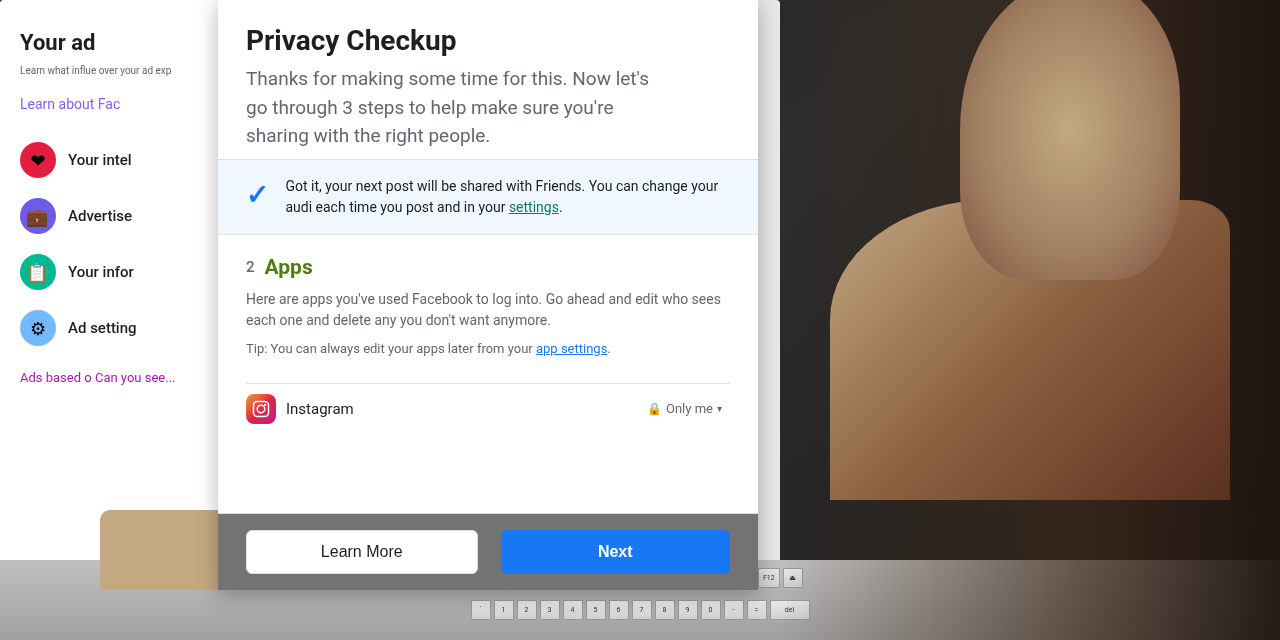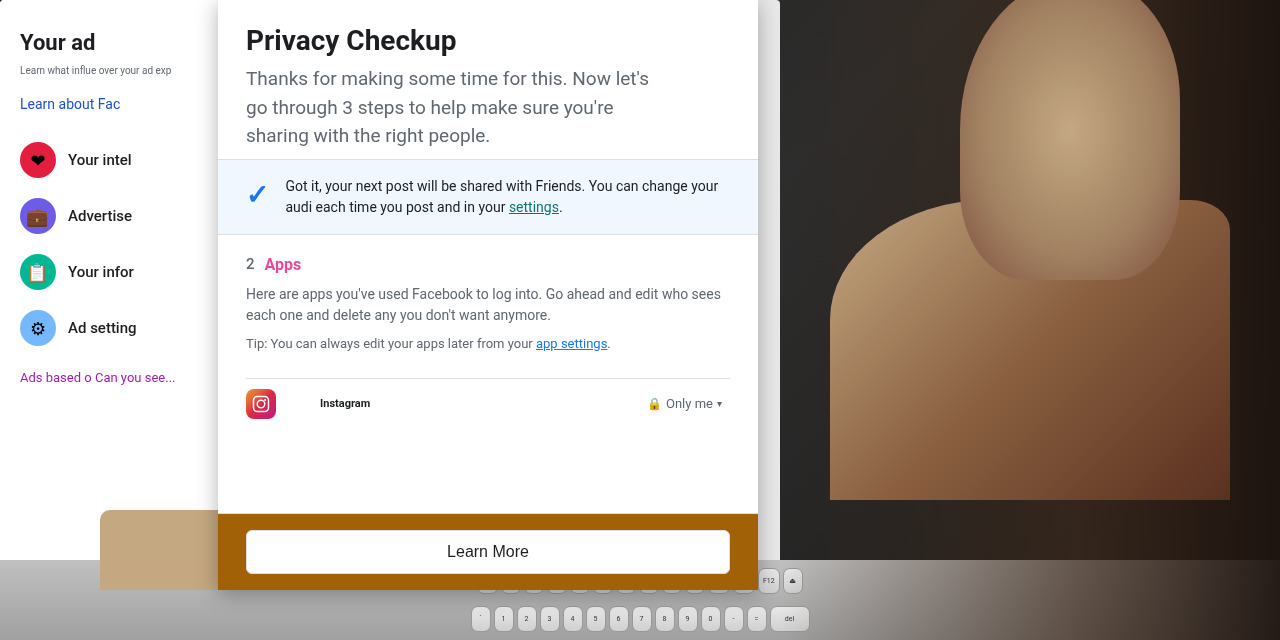--- a/index.html
+++ b/index.html
@@ -54,21 +54,21 @@
 
     .fb-left-subtitle {
       font-size: 10px;
       color: #606770;
       padding: 4px 20px 16px;
       line-height: 1.4;
     }
 
     .fb-left-link {
       font-size: 14px;
-      color: #1d4ed8;
+      color: #8b5cf6;
       padding: 2px 20px 20px;
     }
 
     .fb-menu-item {
       display: flex;
       align-items: center;
       padding: 10px 20px;
       gap: 12px;
       cursor: pointer;
     }
@@ -179,23 +179,23 @@
       margin-bottom: 10px;
     }
 
     .step-num {
       font-size: 15px;
       color: #606770;
       font-weight: 500;
     }
 
     .step-title {
-      font-size: 16px;
+      font-size: 21px;
       font-weight: 700;
-      color: #ec4899;
+      color: #4d7c0f;
     }
 
     .step-description {
       font-size: 14px;
       color: #606770;
       line-height: 1.5;
       margin-bottom: 10px;
     }
 
     .step-tip {
@@ -230,24 +230,23 @@
       border-radius: 8px;
       background: linear-gradient(135deg, #f09433, #e6683c, #dc2743, #cc2366, #bc1888);
       display: flex;
       align-items: center;
       justify-content: center;
       font-size: 16px;
       color: white;
     }
 
     .app-name {
-      font-size: 11px;
-      font-weight: 700;
+      font-size: 15px;
+      font-weight: 400;
       color: #1c1e21;
-      margin-left: 34px;
     }
 
     .privacy-dropdown {
       display: flex;
       align-items: center;
       gap: 4px;
       font-size: 13px;
       color: #606770;
       cursor: pointer;
       padding: 4px 8px;
@@ -267,21 +266,21 @@
 
     
     .modal-footer {
       position: absolute;
       bottom: 0;
       left: 0;
       right: 0;
       display: flex;
       gap: 23px;
       padding: 16px 28px;
-      background: #a16207;
+      background: #737373;
       border-top: 1px solid #dddfe2;
     }
 
     .btn-learn-more {
       flex: 1;
       padding: 12px 16px;
       border: 1px solid #dddfe2;
       background: white;
       border-radius: 6px;
       font-size: 16px;
@@ -318,24 +317,24 @@
     .keyboard-row {
       display: flex;
       justify-content: center;
       gap: 3px;
       padding: 8px 20px 4px;
     }
 
     .key {
       background: linear-gradient(180deg, #e8e8e8 0%, #d0d0d0 100%);
       border: 1px solid #999;
-      border-radius: 7px;
+      border-radius: 1px;
       height: 20px;
       min-width: 20px;
-      padding: 12px 4px;
+      padding: 3px 4px;
       font-size: 7px;
       color: #333;
       display: flex;
       align-items: center;
       justify-content: center;
     }
 
     .key.wide { min-width: 40px; }
 
     
@@ -512,20 +511,21 @@
         <div class="privacy-dropdown">
           <span class="lock-icon">🔒</span>
           <span>Only me</span>
           <span class="dropdown-arrow">▾</span>
         </div>
       </div>
     </div>
 
     <div class="modal-footer">
       <button class="btn-learn-more">Learn More</button>
+      <button class="btn-next">Next</button>
     </div>
 
   </div>
 
 </div>
 
 <div class="laptop-bezel"></div>
 
 <div class="dark-overlay-right"></div>
 

